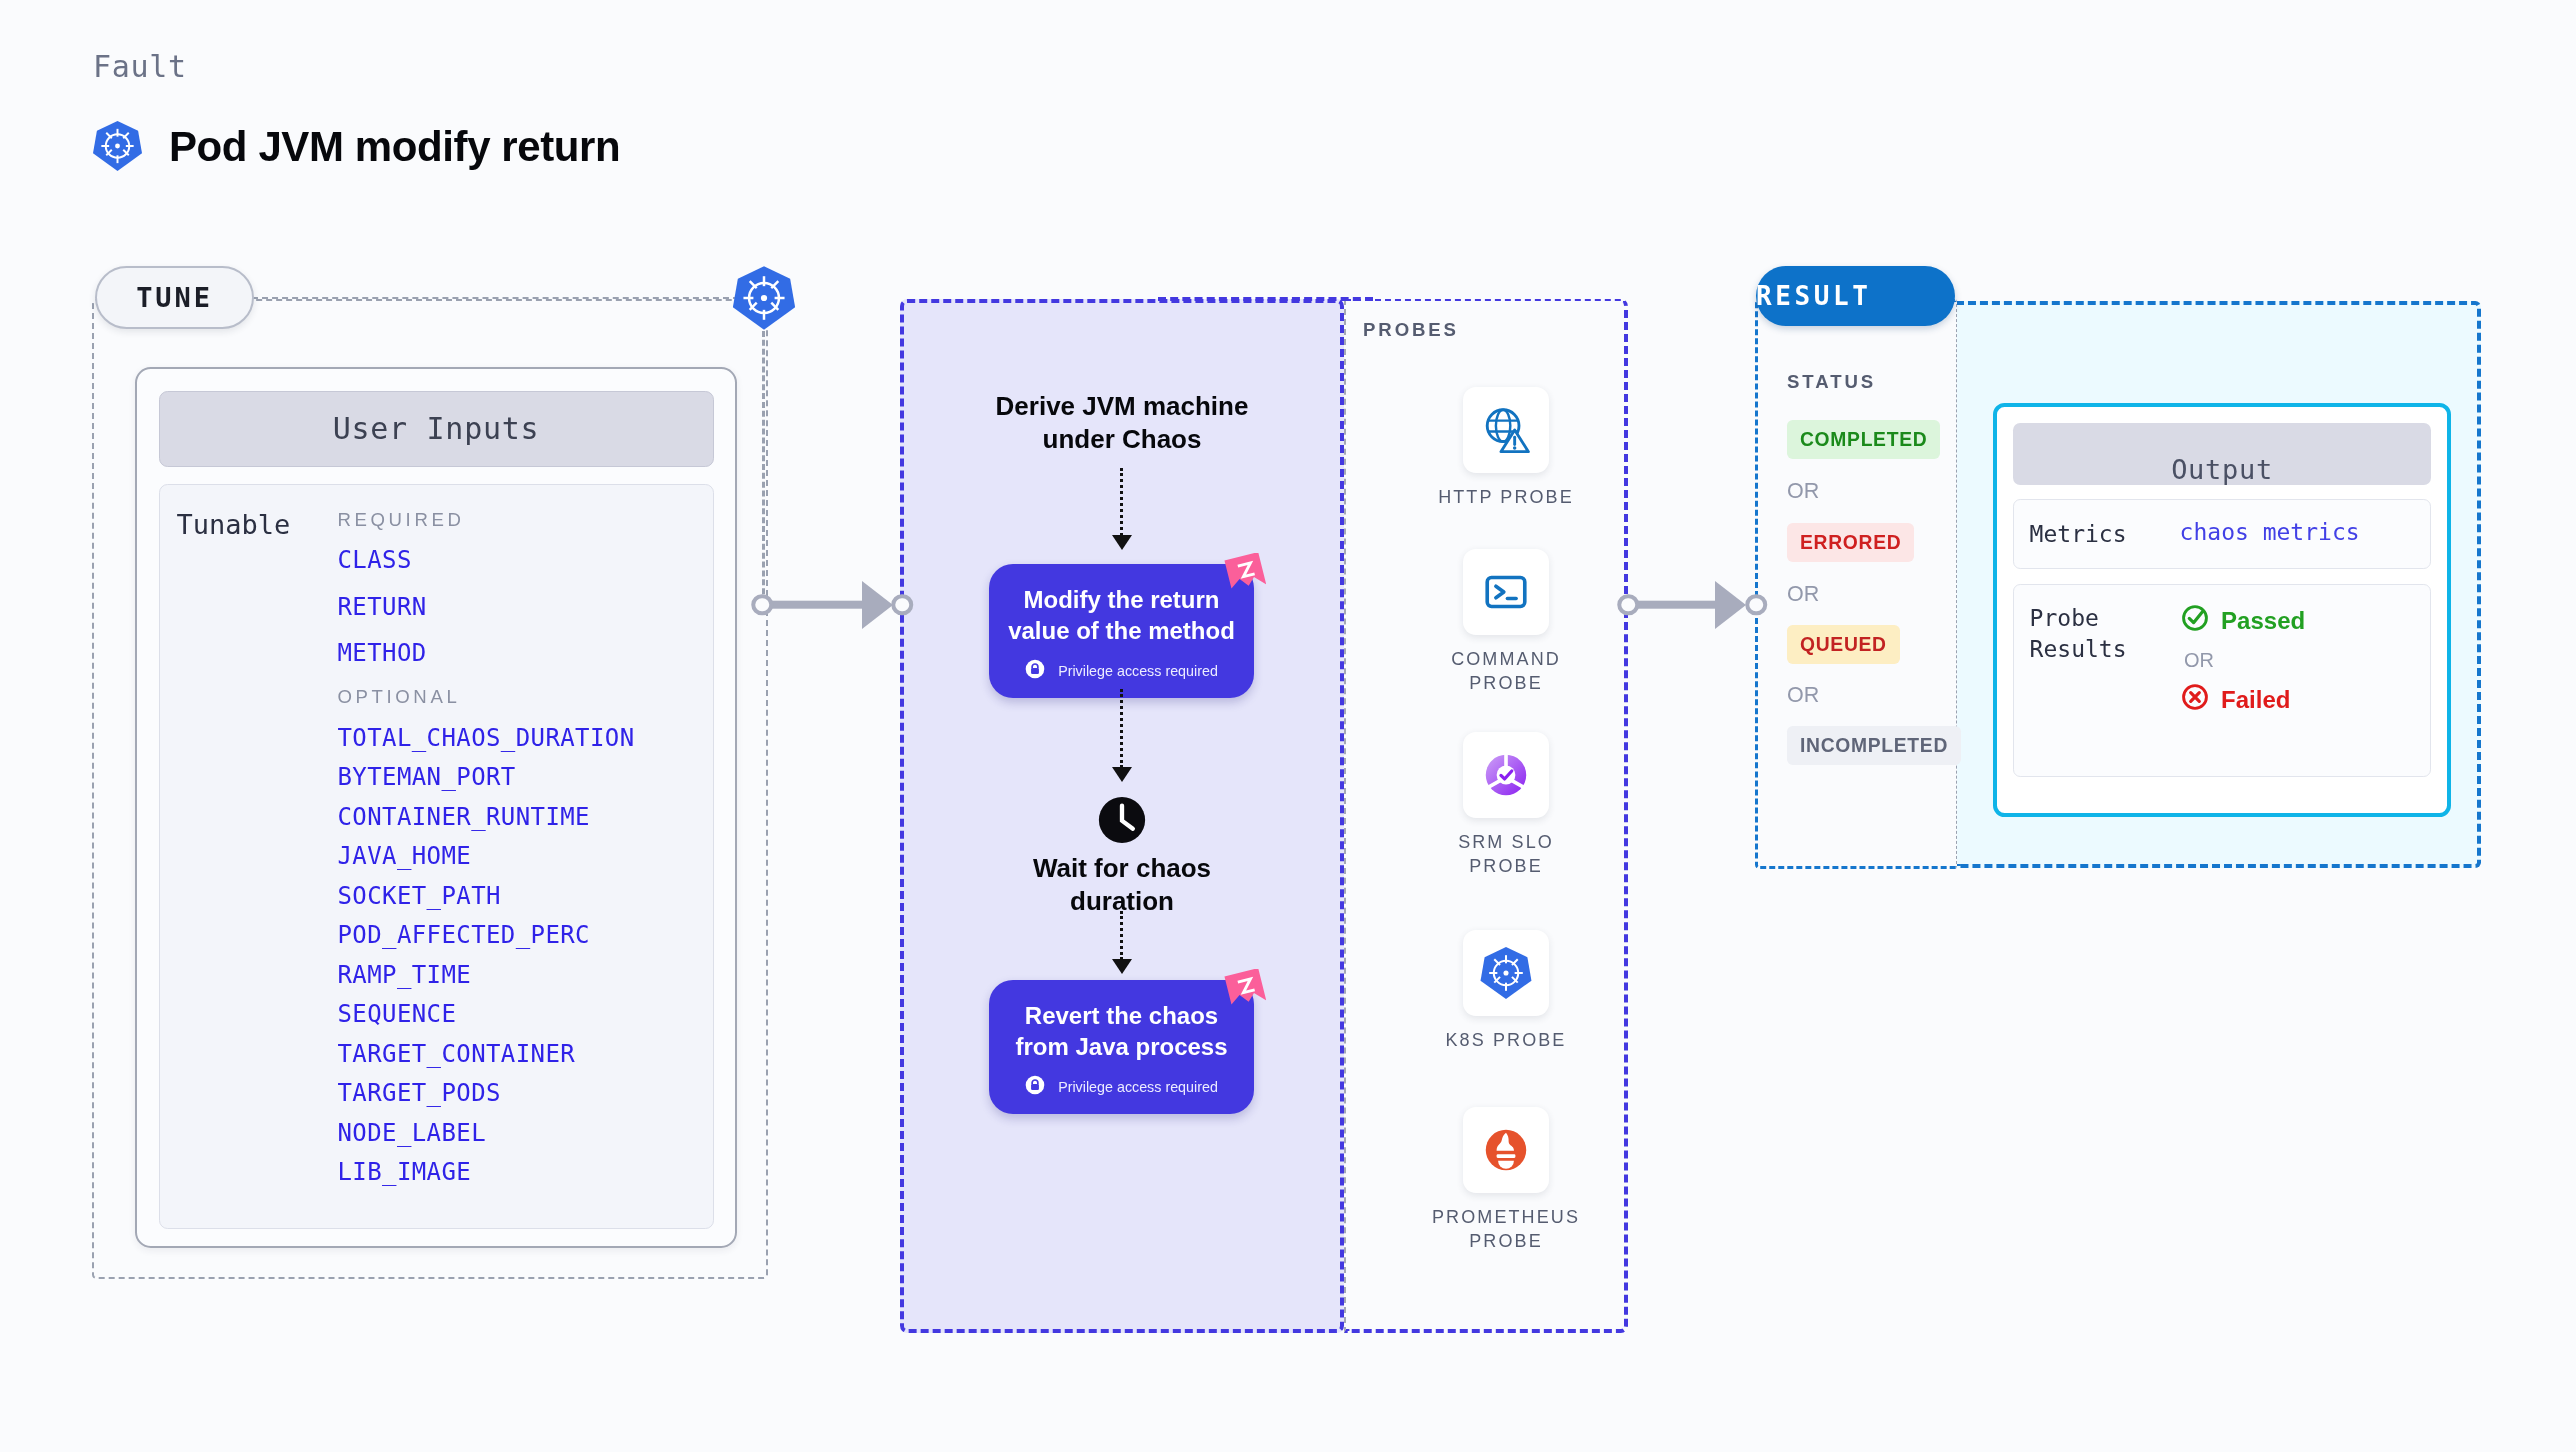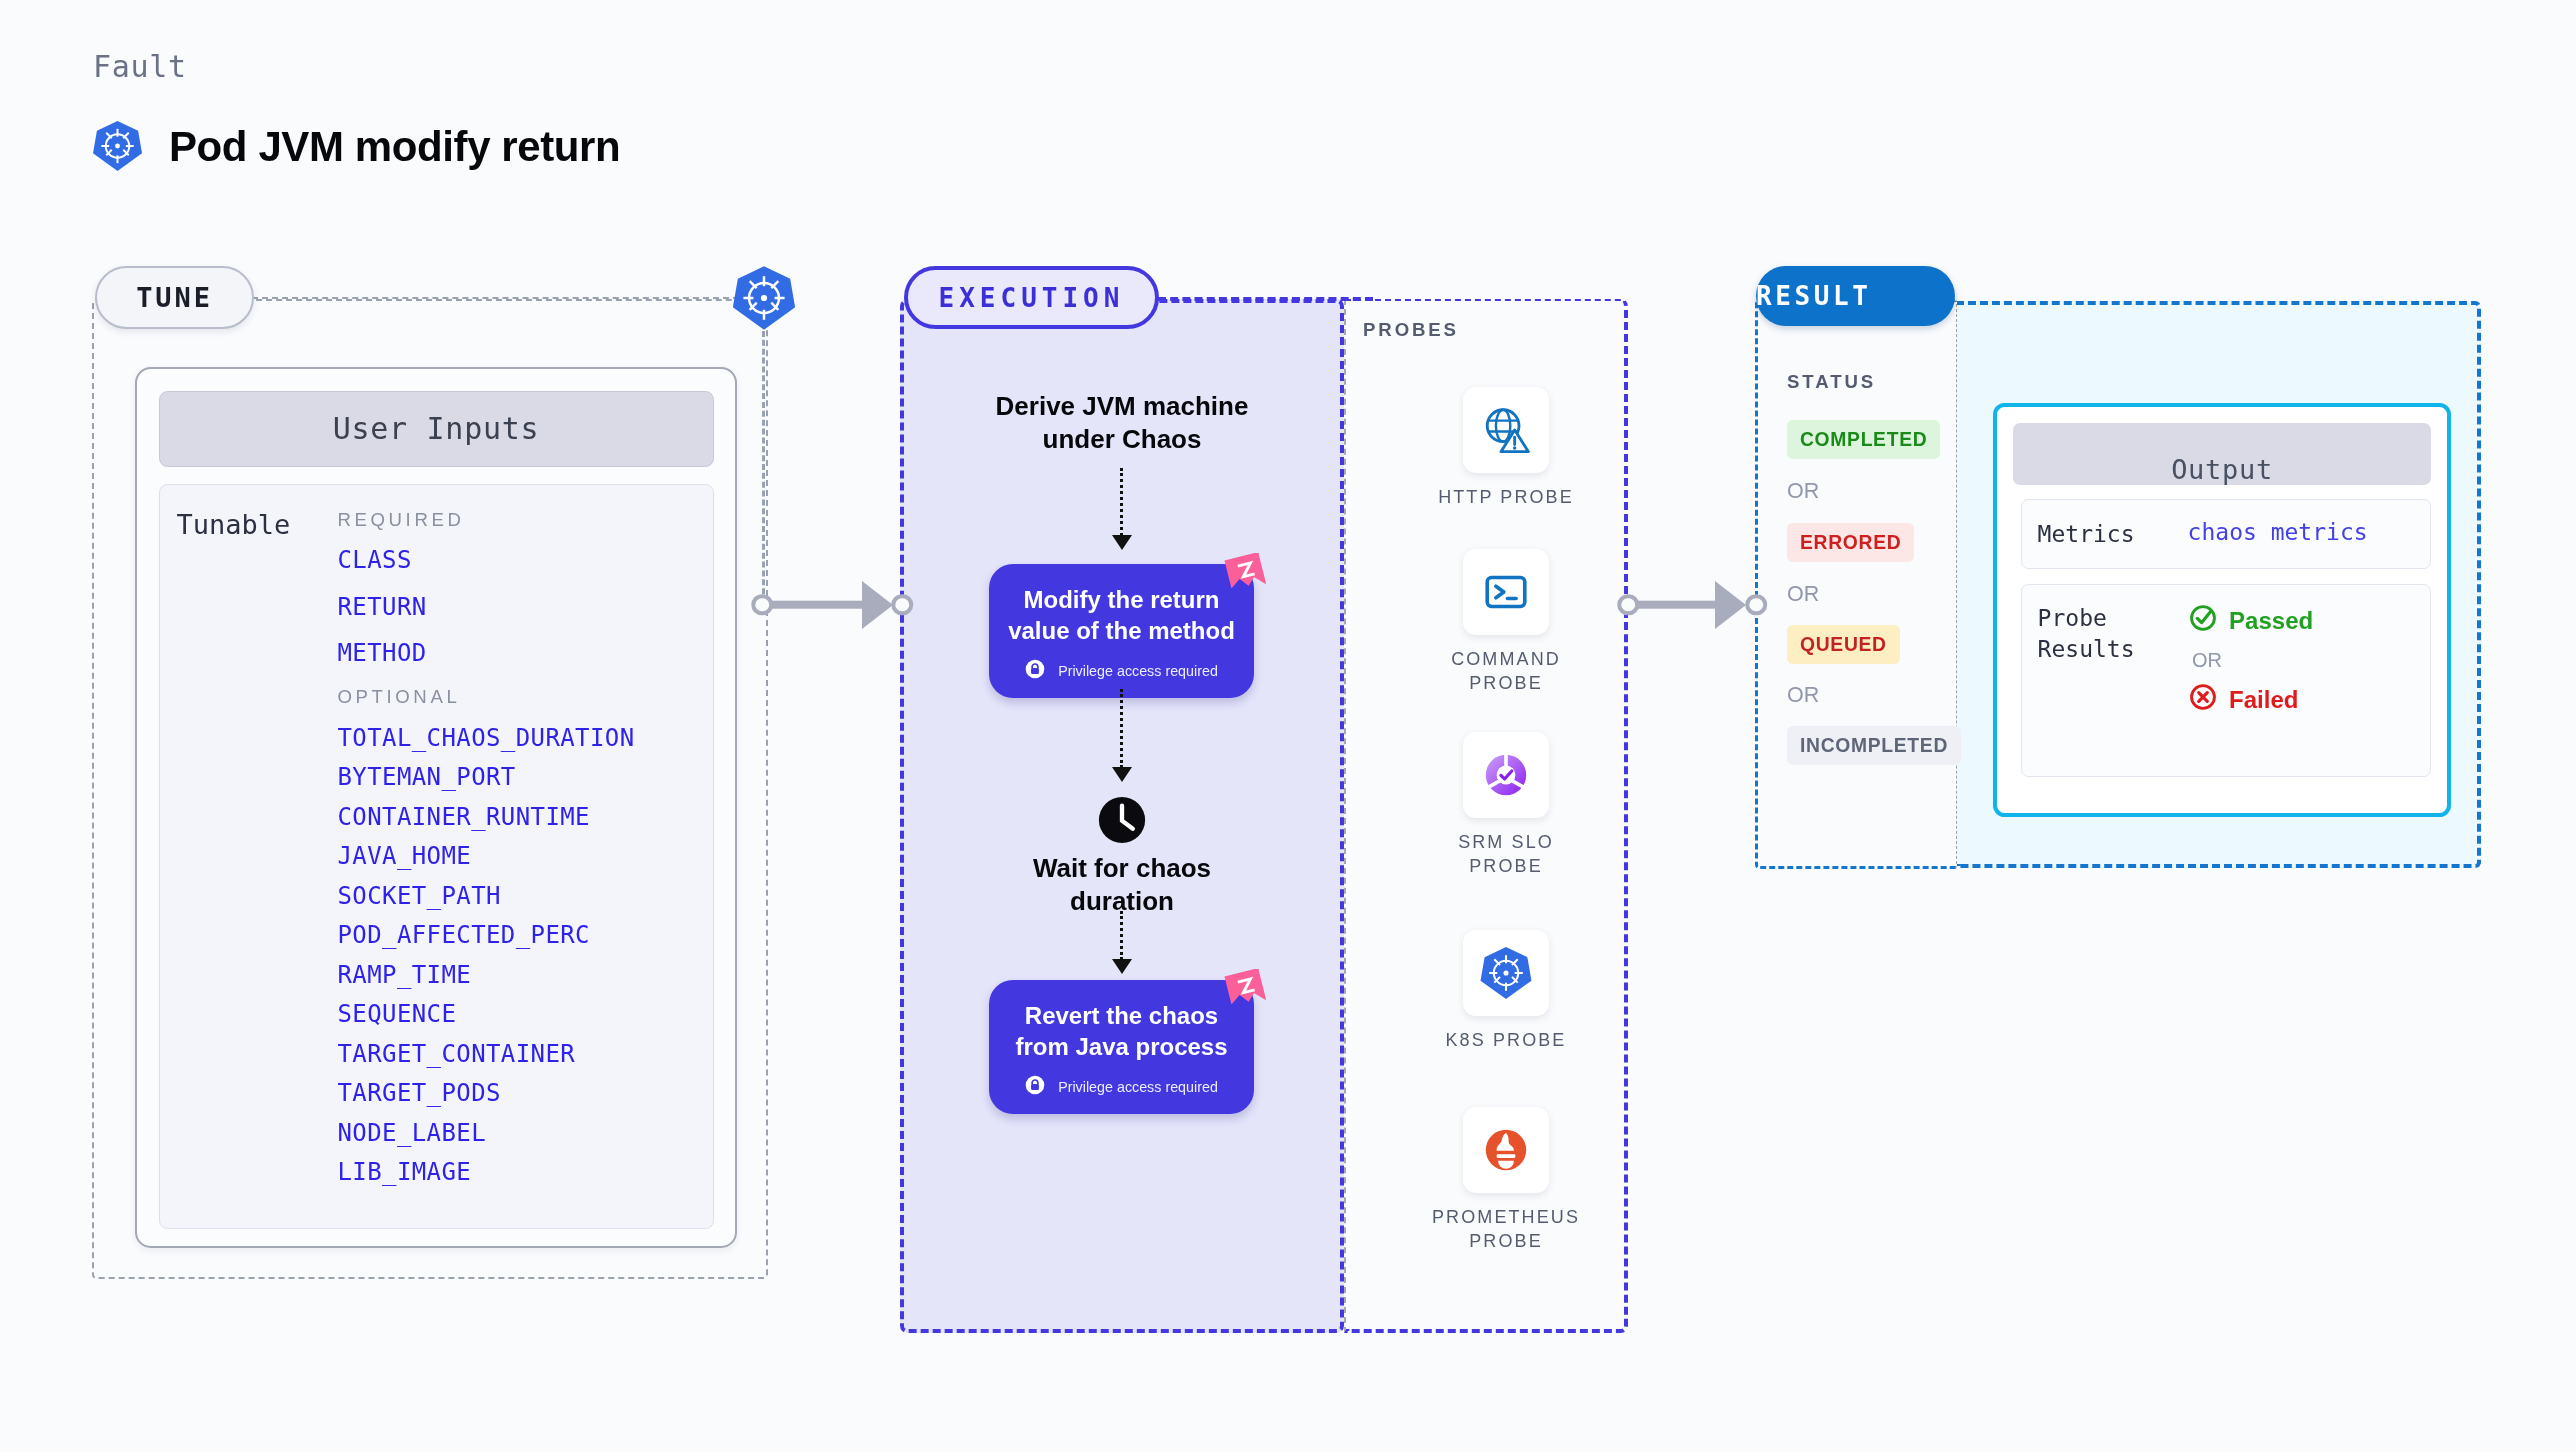--- a/index.html
+++ b/index.html
@@ -263,21 +263,21 @@
     height: 62px; background: #d9dae5; border-radius: 7.2px;
     display: flex; align-items: flex-end; justify-content: center;
   }
   #output-header span {
     font-family: "DejaVu Sans Mono", monospace;
     font-size: 27px; color: #4a5064; letter-spacing: 0.7px;
   }
   .out-row {
     margin-top: 14.3px; background: #fbfcfe;
     border: 0.7px solid #e2e5ed; border-radius: 7.2px;
-    display: flex; padding: 18.6px 15.8px; margin-left: 8px;
+    display: flex; padding: 18.6px 15.8px;
   }
   .out-key {
     width: 150px; flex-shrink: 0;
     font-family: "DejaVu Sans Mono", monospace;
     font-size: 23px; color: #2b3042; line-height: 1.35;
   }
   .out-val-metrics {
     font-family: "DejaVu Sans Mono", monospace;
     font-size: 23px; color: #4240e6; cursor: pointer;
   }
@@ -371,23 +371,20 @@
 
   <div class="arrow-connector" style="left:762px; top:580px; width:143px; height:49px;">
     <div class="arrow-line" style="left:0; width:104px;"></div>
     <div class="arrow-head" style="left:100px;"></div>
     <div class="arrow-dot" style="left:0;"></div>
     <div class="arrow-dot" style="left:140px;"></div>
   </div>
 
   <div id="execution-panel"></div>
   <div id="exec-chip-dash"></div>
-  <div id="execution-chip">
-    <span>EXECUTION</span>
-  </div>
 
   <div id="derive-text">
     <div>Derive JVM machine</div>
     <div>under Chaos</div>
   </div>
 
   <div class="v-dash-arrow" style="left:1120px; top:468px; height:82px;">
     <div class="shaft"></div>
       <div class="tip"></div>
   </div>

